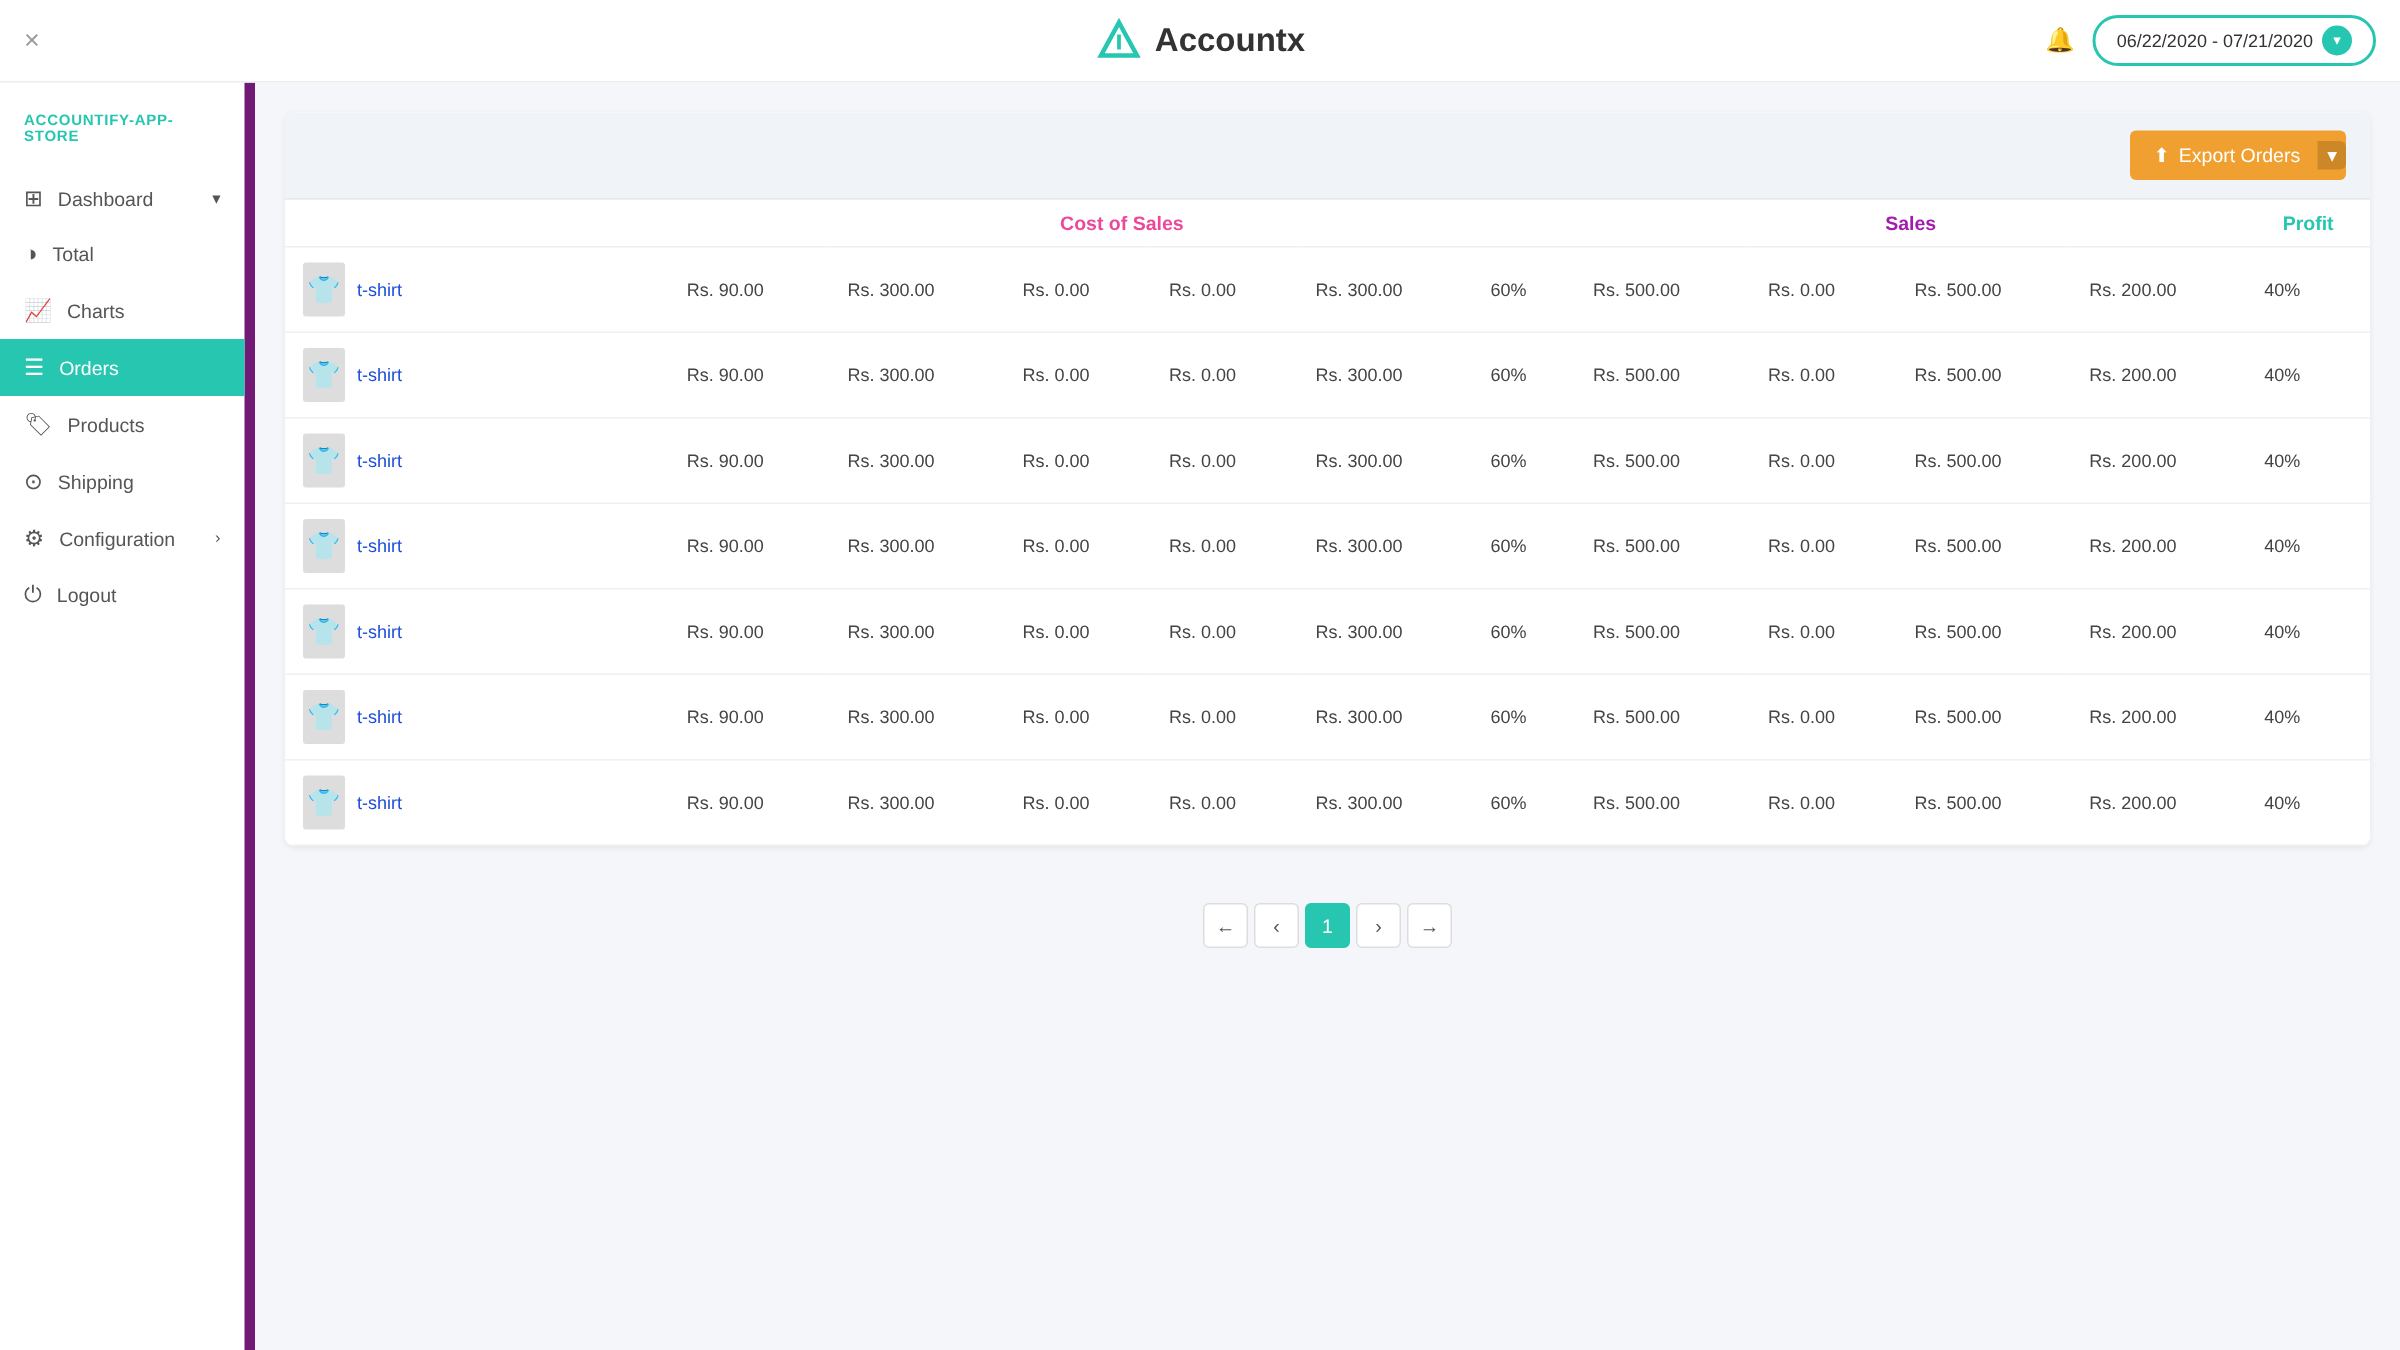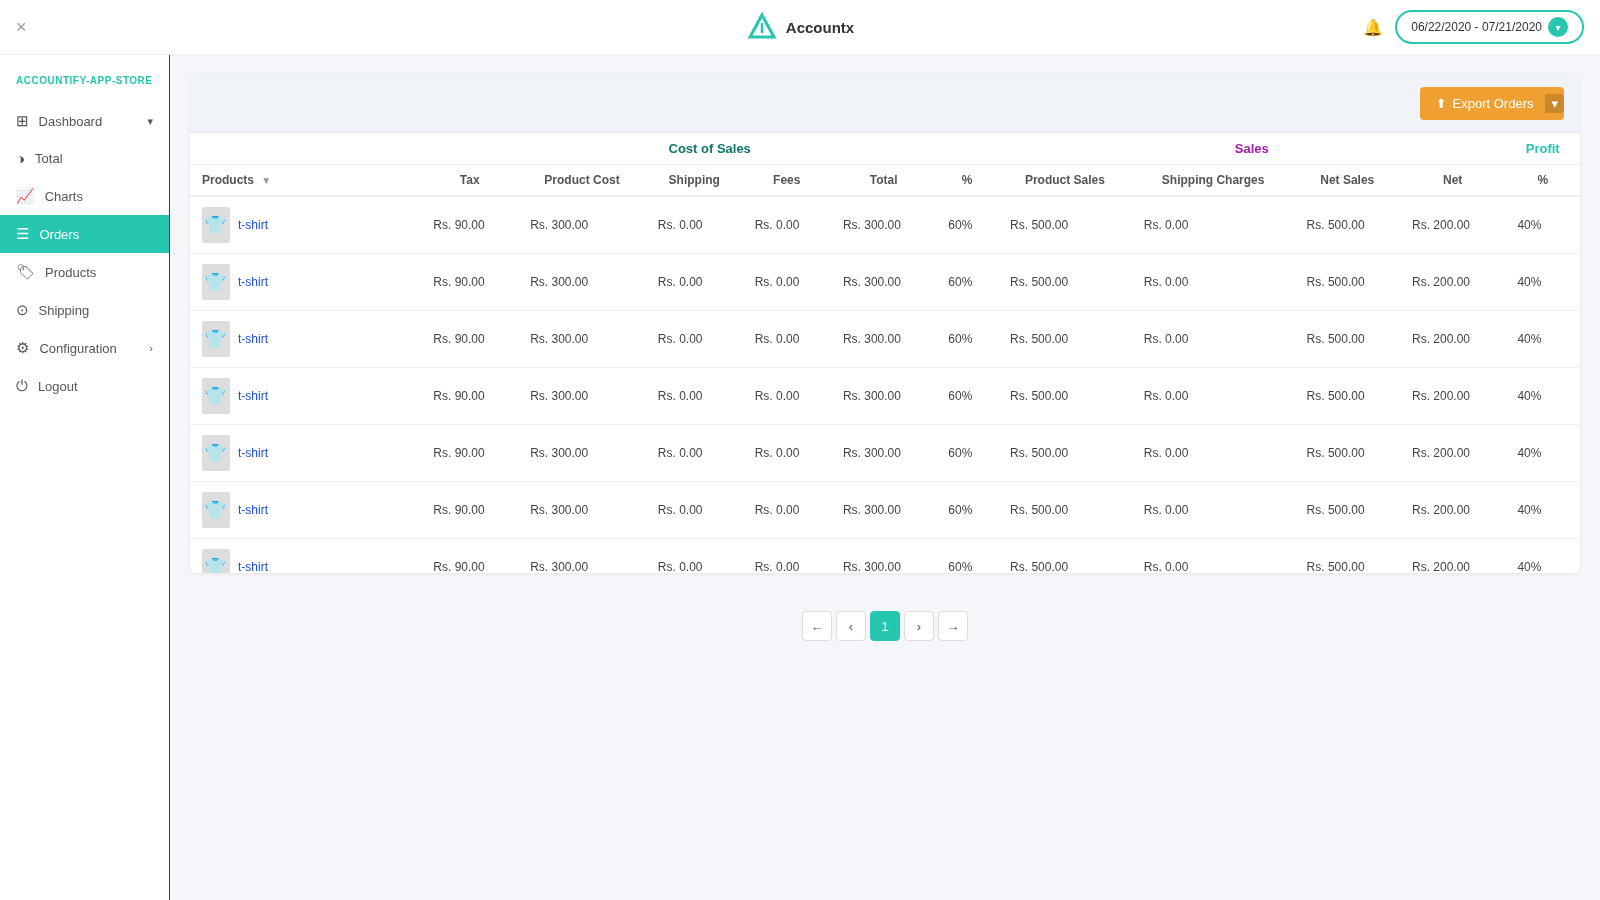--- a/index.html
+++ b/index.html
@@ -12,21 +12,21 @@
       justify-content: center;
       height: 55px;
       background: #fff;
       border-bottom: 1px solid #eee;
       position: relative;
     }
     .header-logo {
       display: flex;
       align-items: center;
       gap: 8px;
-      font-size: 15px;
+      font-size: 22px;
       font-weight: 600;
       color: #333;
     }
     .header-logo .logo-icon {
       width: 32px;
       height: 32px;
     }
     .header-close {
       position: absolute;
       left: 16px;
@@ -80,21 +80,21 @@
     
     .layout {
       display: flex;
       min-height: calc(100vh - 55px);
     }
 
     
     .sidebar {
       width: 170px;
       background: #fff;
-      border-right: 1px solid #701a75;
+      border-right: 7px solid #701a75;
       padding: 12px 0;
       flex-shrink: 0;
     }
     .sidebar-brand {
       padding: 8px 16px 16px;
       font-size: 10px;
       color: #26c6b0;
       font-weight: 600;
       letter-spacing: 0.5px;
     }
@@ -171,21 +171,21 @@
       border-collapse: collapse;
       min-width: 900px;
     }
     .table-group-header th {
       text-align: center;
       padding: 8px 12px;
       font-size: 13px;
       font-weight: 600;
       border-bottom: 1px solid #eee;
     }
-    .th-cos { color: #0f766e; }
+    .th-cos { color: #ec4899; }
     .th-sales { color: #a21caf; }
     .th-profit { color: #26c6b0; }
 
     .table-col-header th {
       padding: 8px 12px;
       font-size: 12px;
       font-weight: 600;
       color: #555;
       border-bottom: 2px solid #eee;
       background: #fff;
@@ -335,34 +335,20 @@
 
       <div class="table-container">
         <table>
           <thead>
             <tr class="table-group-header">
               <th colspan="1"></th>
               <th colspan="6" class="th-cos">Cost of Sales</th>
               <th colspan="4" class="th-sales">Sales</th>
               <th colspan="2" class="th-profit">Profit</th>
             </tr>
-            <tr class="table-col-header">
-              <th>Products <span class="sort-arrow">▼</span></th>
-              <th>Tax</th>
-              <th>Product Cost</th>
-              <th>Shipping</th>
-              <th>Fees</th>
-              <th>Total</th>
-              <th>%</th>
-              <th>Product Sales</th>
-              <th>Shipping Charges</th>
-              <th>Net Sales</th>
-              <th>Net</th>
-              <th>%</th>
-            </tr>
           </thead>
           <tbody id="table-body">
           <tr>
       <td>
         <div class="product-thumb">👕</div>
         <span class="product-name">t-shirt</span>
       </td>
       <td>Rs. 90.00</td>
       <td>Rs. 300.00</td>
       <td>Rs. 0.00</td>

